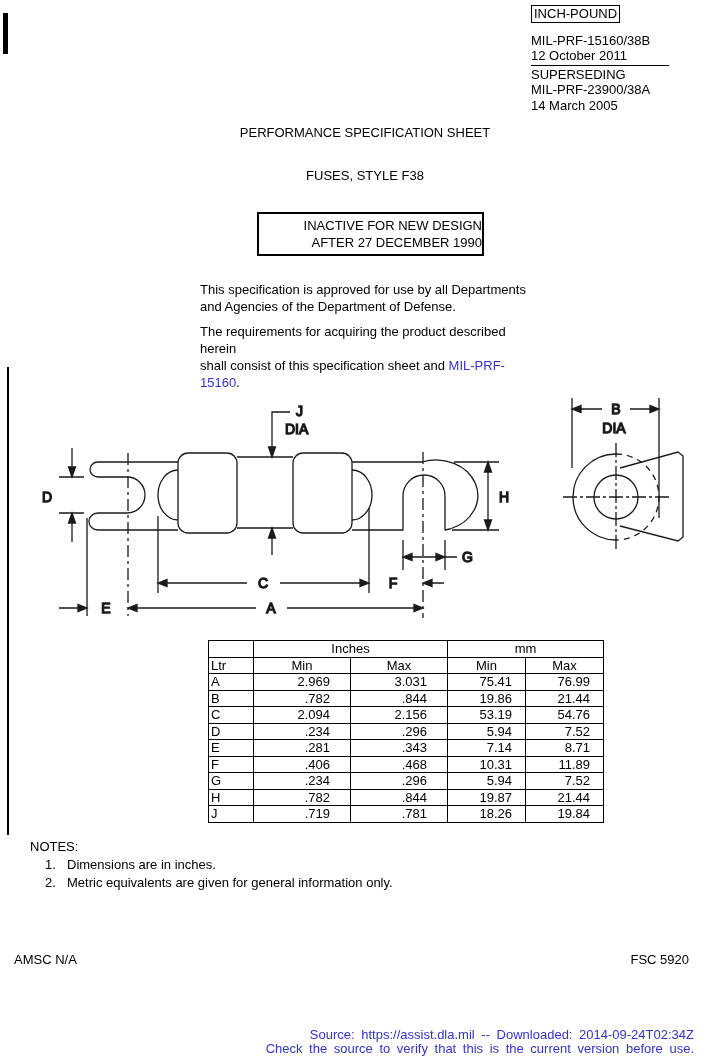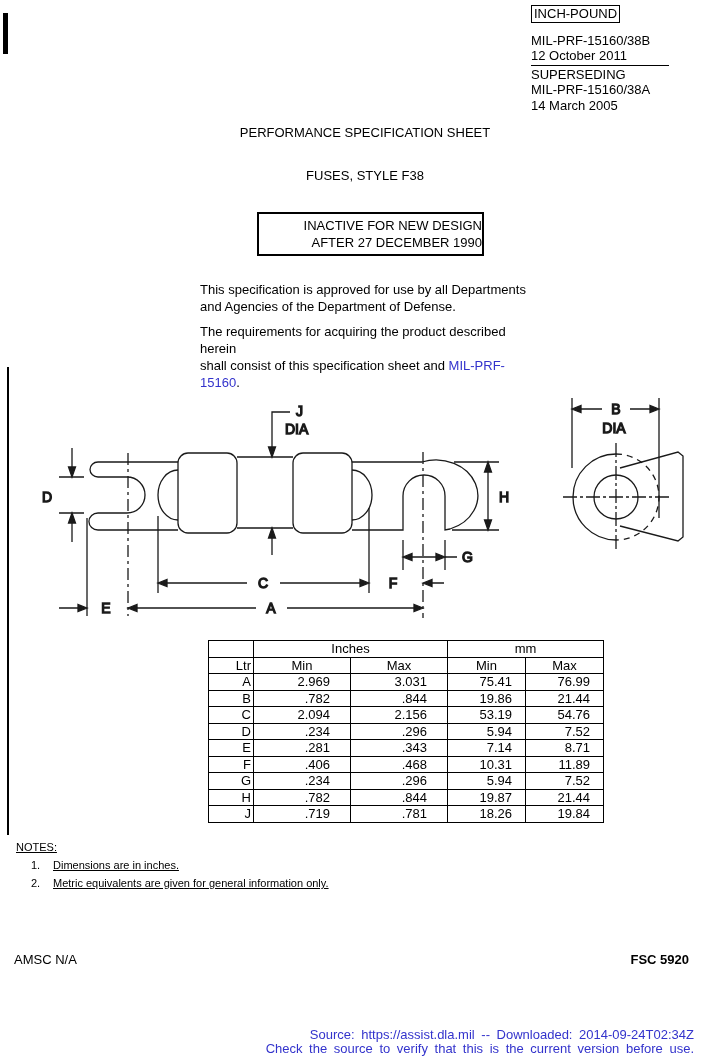--- a/index.html
+++ b/index.html
@@ -31,54 +31,54 @@
   .p1{top:281px;}
   .p2{top:323px;}
   a.doclink{color:#3333cc;text-decoration:none;}
   
   .fig-svg{left:0;top:390px;}
   svg text{font-family:"Liberation Sans",sans-serif;font-size:14px;fill:#000;}
   
   .dimtbl{left:208px;top:640px;border-collapse:collapse;font-size:13px;line-height:15px;}
   .dimtbl td,.dimtbl th{border:1px solid #000;font-weight:normal;padding:0 2px;height:15.5px;}
   .dimtbl .c{text-align:center;}
-  .dimtbl .ltr{width:40px;text-align:right;}
+  .dimtbl .ltr{width:40px;text-align:left;}
   .dimtbl .inch{width:74px;text-align:right;padding-right:20px;}
   .dimtbl .mm{width:62px;text-align:right;padding-right:13px;}
   
-  .notes{left:16px;top:838px;font-size:11px;line-height:18px;text-decoration:underline;}
+  .notes{left:30px;top:838px;font-size:13px;line-height:18px;}
   .notes .item{margin-left:15px;}
   .notes .num{display:inline-block;width:22px;}
   
   .figcap{top:908px;}
   .figcap .pre{margin-right:7px;}
   .figcap .und{text-decoration:underline;}
   
   .amsc{left:14px;top:952px;font-size:13px;}
-  .fsc{right:13px;top:952px;font-size:13px;font-weight:bold;}
+  .fsc{right:13px;top:952px;font-size:13px;}
   
   .footer{
     left:0;top:1028px;width:694px;text-align:right;
     color:#3333cc;font-size:13px;line-height:13.5px;word-spacing:3px;
   }
 </style>
 </head>
 <body>
 
 <div class="page">
 
   <div class="abs bar-top"></div>
   <div class="abs bar-side"></div>
 
   <div class="abs hdr">
     <div><span class="boxed">INCH-POUND</span></div>
     <div>MIL-PRF-15160/38B</div>
     <div class="dateline">12 October 2011</div>
     <div>SUPERSEDING</div>
-    <div>MIL-PRF-15160/38A</div>
+    <div>MIL-PRF-23900/38A</div>
     <div>14 March 2005</div>
   </div>
 
   <div class="abs ctr-wrap t1">PERFORMANCE SPECIFICATION SHEET</div>
   <div class="abs ctr-wrap t2">FUSES, STYLE F38</div>
 
   <div class="abs inactive">
     <div>INACTIVE FOR NEW DESIGN</div>
     <div>AFTER 27 DECEMBER 1990</div>
   </div>

